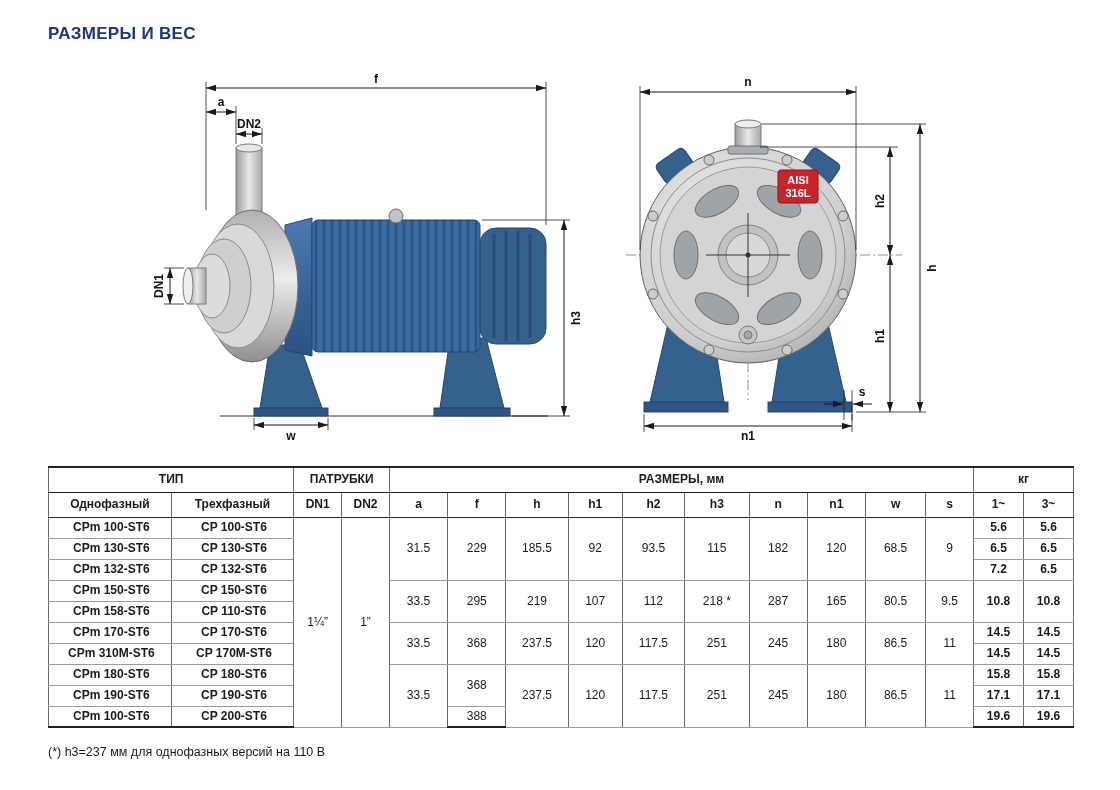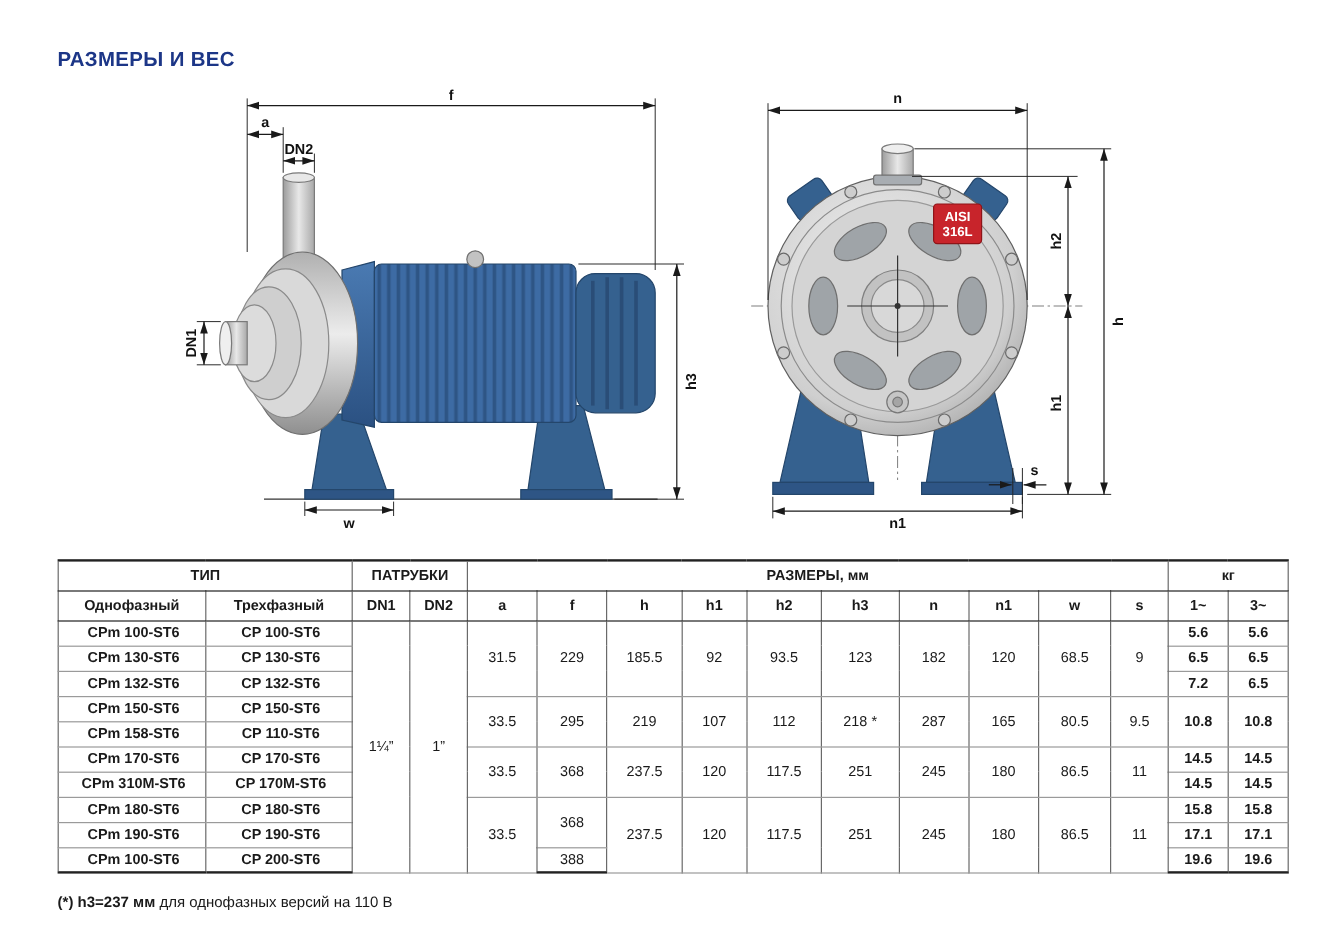--- a/index.html
+++ b/index.html
@@ -4,40 +4,40 @@
 <style>
   * { margin:0; padding:0; box-sizing:border-box; }
   html,body { background:#ffffff; }
   body {
     width:1120px; height:790px; position:relative; overflow:hidden;
     font-family:"Liberation Sans", sans-serif; color:#1a1a1a;
   }
   .page { position:absolute; inset:0; }
   .title {
     position:absolute; left:48px; top:24px;
-    font-size:17px; font-weight:bold; color:#1c3687; letter-spacing:.3px;margin-top:16px;
+    font-size:17px; font-weight:bold; color:#1c3687; letter-spacing:.3px;
   }
   .drawings { position:absolute; left:0; top:60px; width:1120px; height:400px; }
   svg.side  { position:absolute; left:150px; top:10px; }
   svg.front { position:absolute; left:608px; top:10px; }
   svg text { font-family:"Liberation Sans", sans-serif; font-size:12px; font-weight:bold; fill:#111; }
   svg text.badge { fill:#ffffff; font-size:11px; }
 
   .tablewrap { position:absolute; left:48px; top:466px; width:1026px; }
   table { border-collapse:collapse; width:1026px; table-layout:fixed; font-size:12px; }
   th, td { border:1px solid #6a6a6a; padding:1px 5px; text-align:center; height:21px; line-height:1.25; }
   thead th { font-weight:bold; height:25px; border-top:2px solid #222; border-bottom:1px solid #222; }
   thead tr.sub th { border-top:1px solid #222; }
   td { border-top:1px solid #9a9a9a; border-bottom:1px solid #9a9a9a; }
   tr.gs td { border-top:1px solid #222; }
   tbody tr:last-child td { border-bottom:2px solid #222; }
   td.model { text-align:center; font-weight:bold; padding-left:8px; white-space:nowrap; }
   td.kg { font-weight:bold; }
   .footnote { position:absolute; left:48px; top:745px; font-size:12.5px; color:#1a1a1a; }
-  .footnote .fb { font-weight:bold; }
+  .footnote .fb { font-weight:normal; }
 </style>
 </head>
 <body>
 
 <div class="page">
 
   <h1 class="title">РАЗМЕРЫ И ВЕС</h1>
 
   <div class="drawings">
 
@@ -331,21 +331,21 @@
         <tr class="gs">
           <td class="model">CPm 100-ST6</td>
           <td class="model">CP 100-ST6</td>
           <td rowspan="10">1¼”</td>
           <td rowspan="10">1”</td>
           <td rowspan="3">31.5</td>
           <td rowspan="3">229</td>
           <td rowspan="3">185.5</td>
           <td rowspan="3">92</td>
           <td rowspan="3">93.5</td>
-          <td rowspan="3">123</td>
+          <td rowspan="3">115</td>
           <td rowspan="3">182</td>
           <td rowspan="3">120</td>
           <td rowspan="3">68.5</td>
           <td rowspan="3">9</td>
           <td class="kg">5.6</td>
           <td class="kg">5.6</td>
         </tr>
         <tr>
           <td class="model">CPm 130-ST6</td>
           <td class="model">CP 130-ST6</td>

